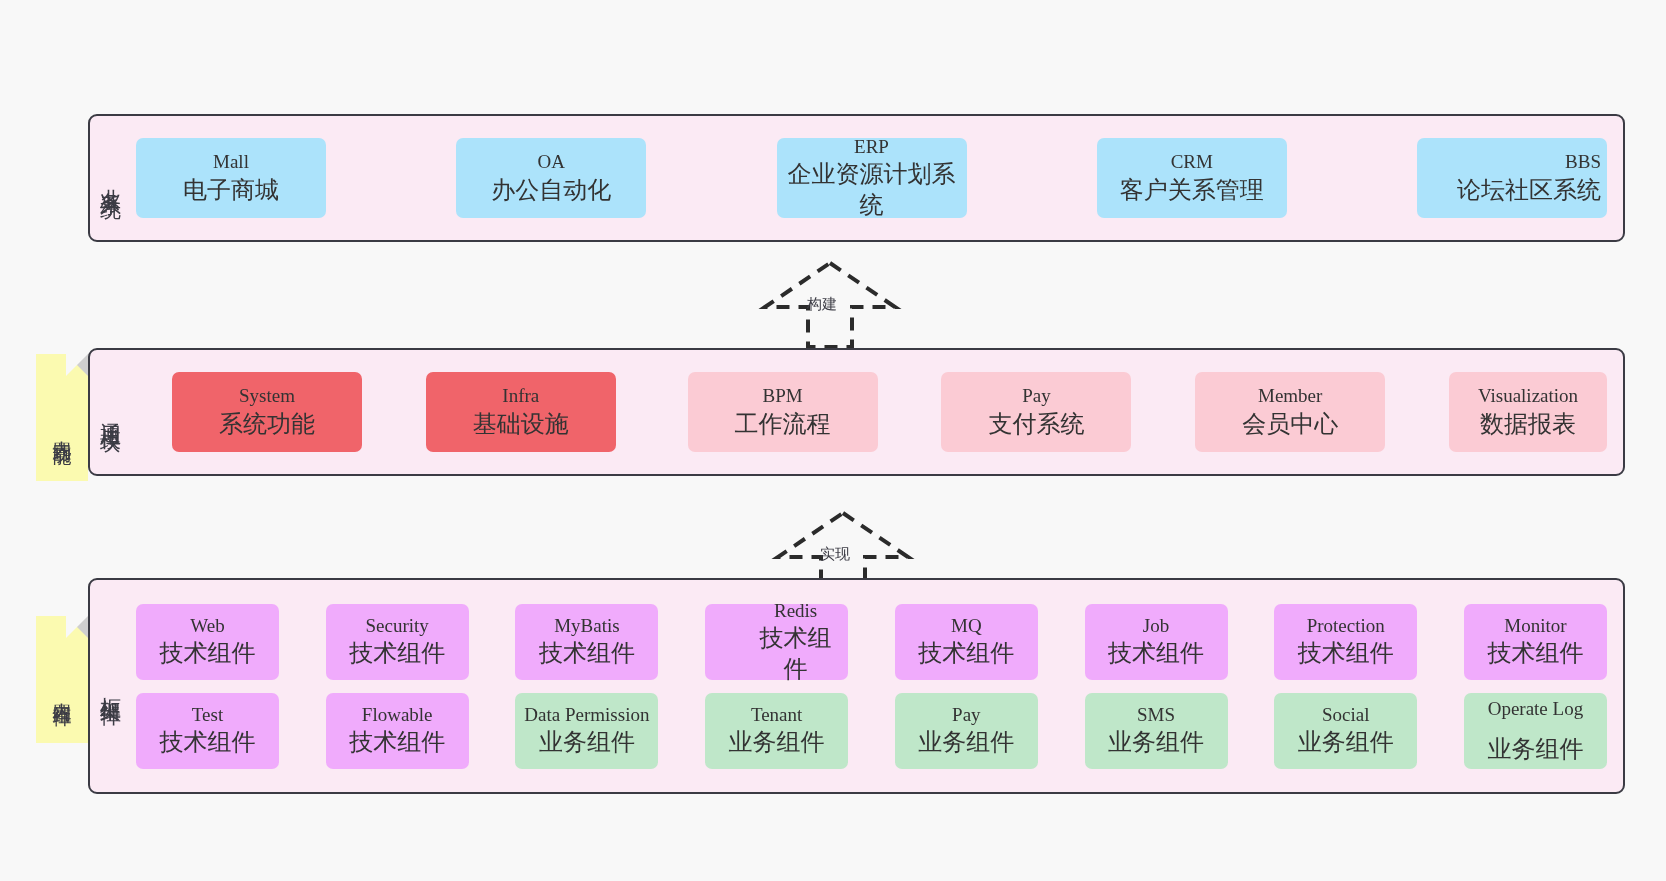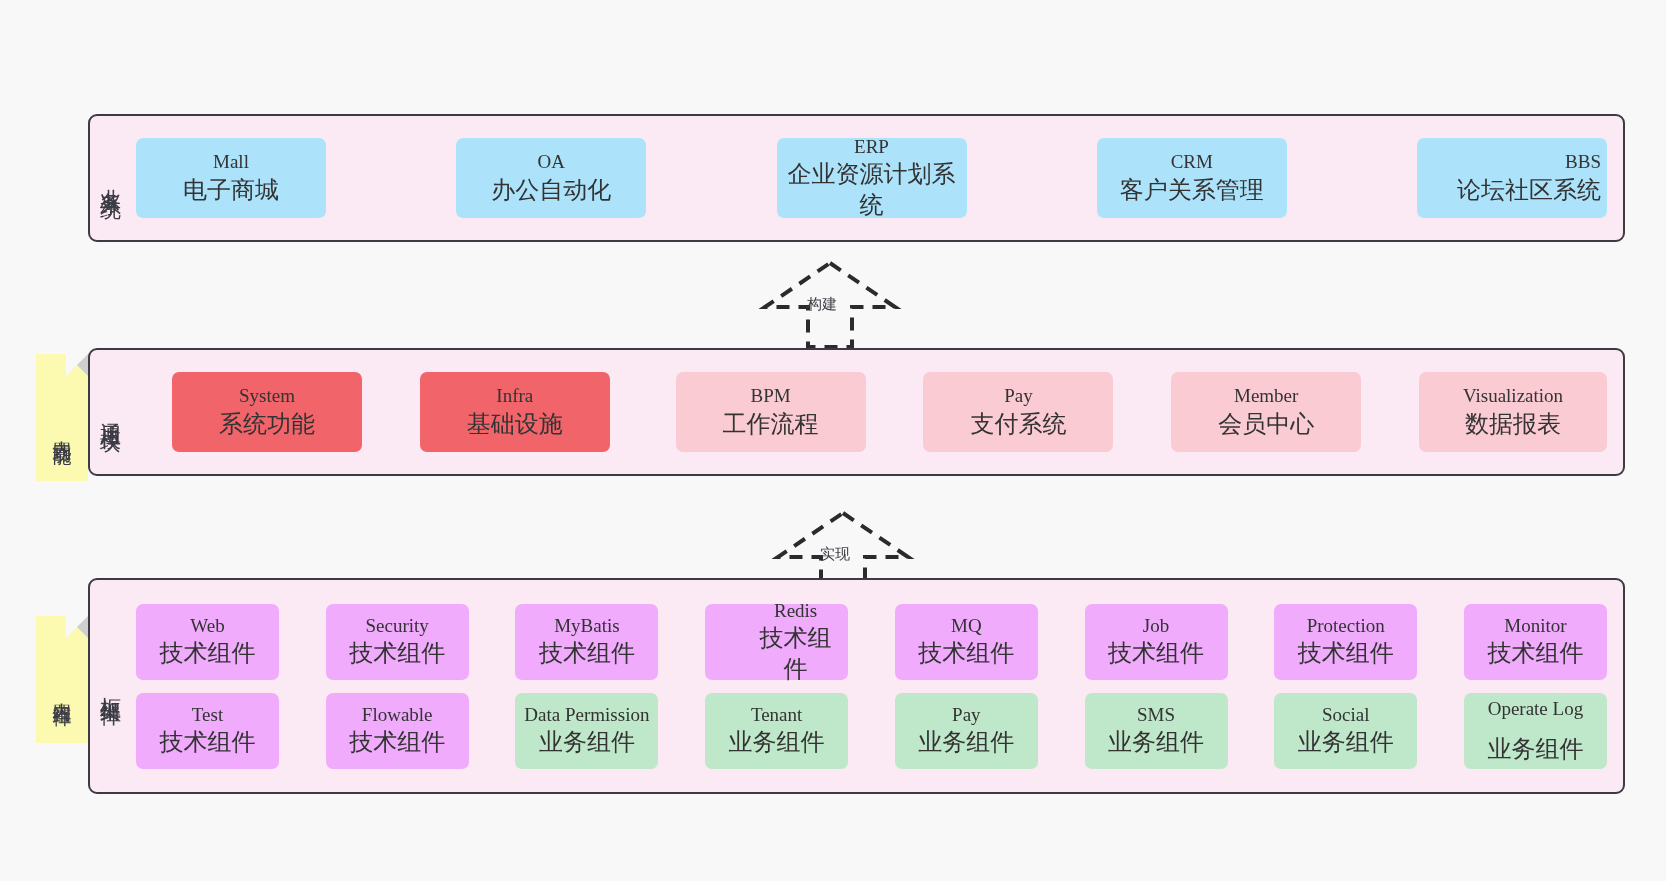--- a/index.html
+++ b/index.html
@@ -205,21 +205,21 @@
           <span class="cn">工作流程</span>
         </div>
         <div class="box soft" style="width:190px;">
           <span class="en">Pay</span>
           <span class="cn">支付系统</span>
         </div>
         <div class="box soft" style="width:190px;">
           <span class="en">Member</span>
           <span class="cn">会员中心</span>
         </div>
-        <div class="box soft" style="width:188px;justify-content:center;">
+        <div class="box soft" style="width:158px;justify-content:center;">
           <span class="en">Visualization</span>
           <span class="cn">数据报表</span>
         </div>
       </div>
     </div>
   </div>
 
   <div class="arrow" style="left:768px; top:505px; width:150px; height:95px;">
     <svg width="150" height="95" viewBox="0 0 150 95">
       <path d="M 75 8 L 140 52 L 97 52 L 97 92 L 53 92 L 53 52 L 10 52 Z" fill="none" stroke="#2b2b2b" stroke-width="4" stroke-dasharray="13,9" stroke-linejoin="miter"></path>

